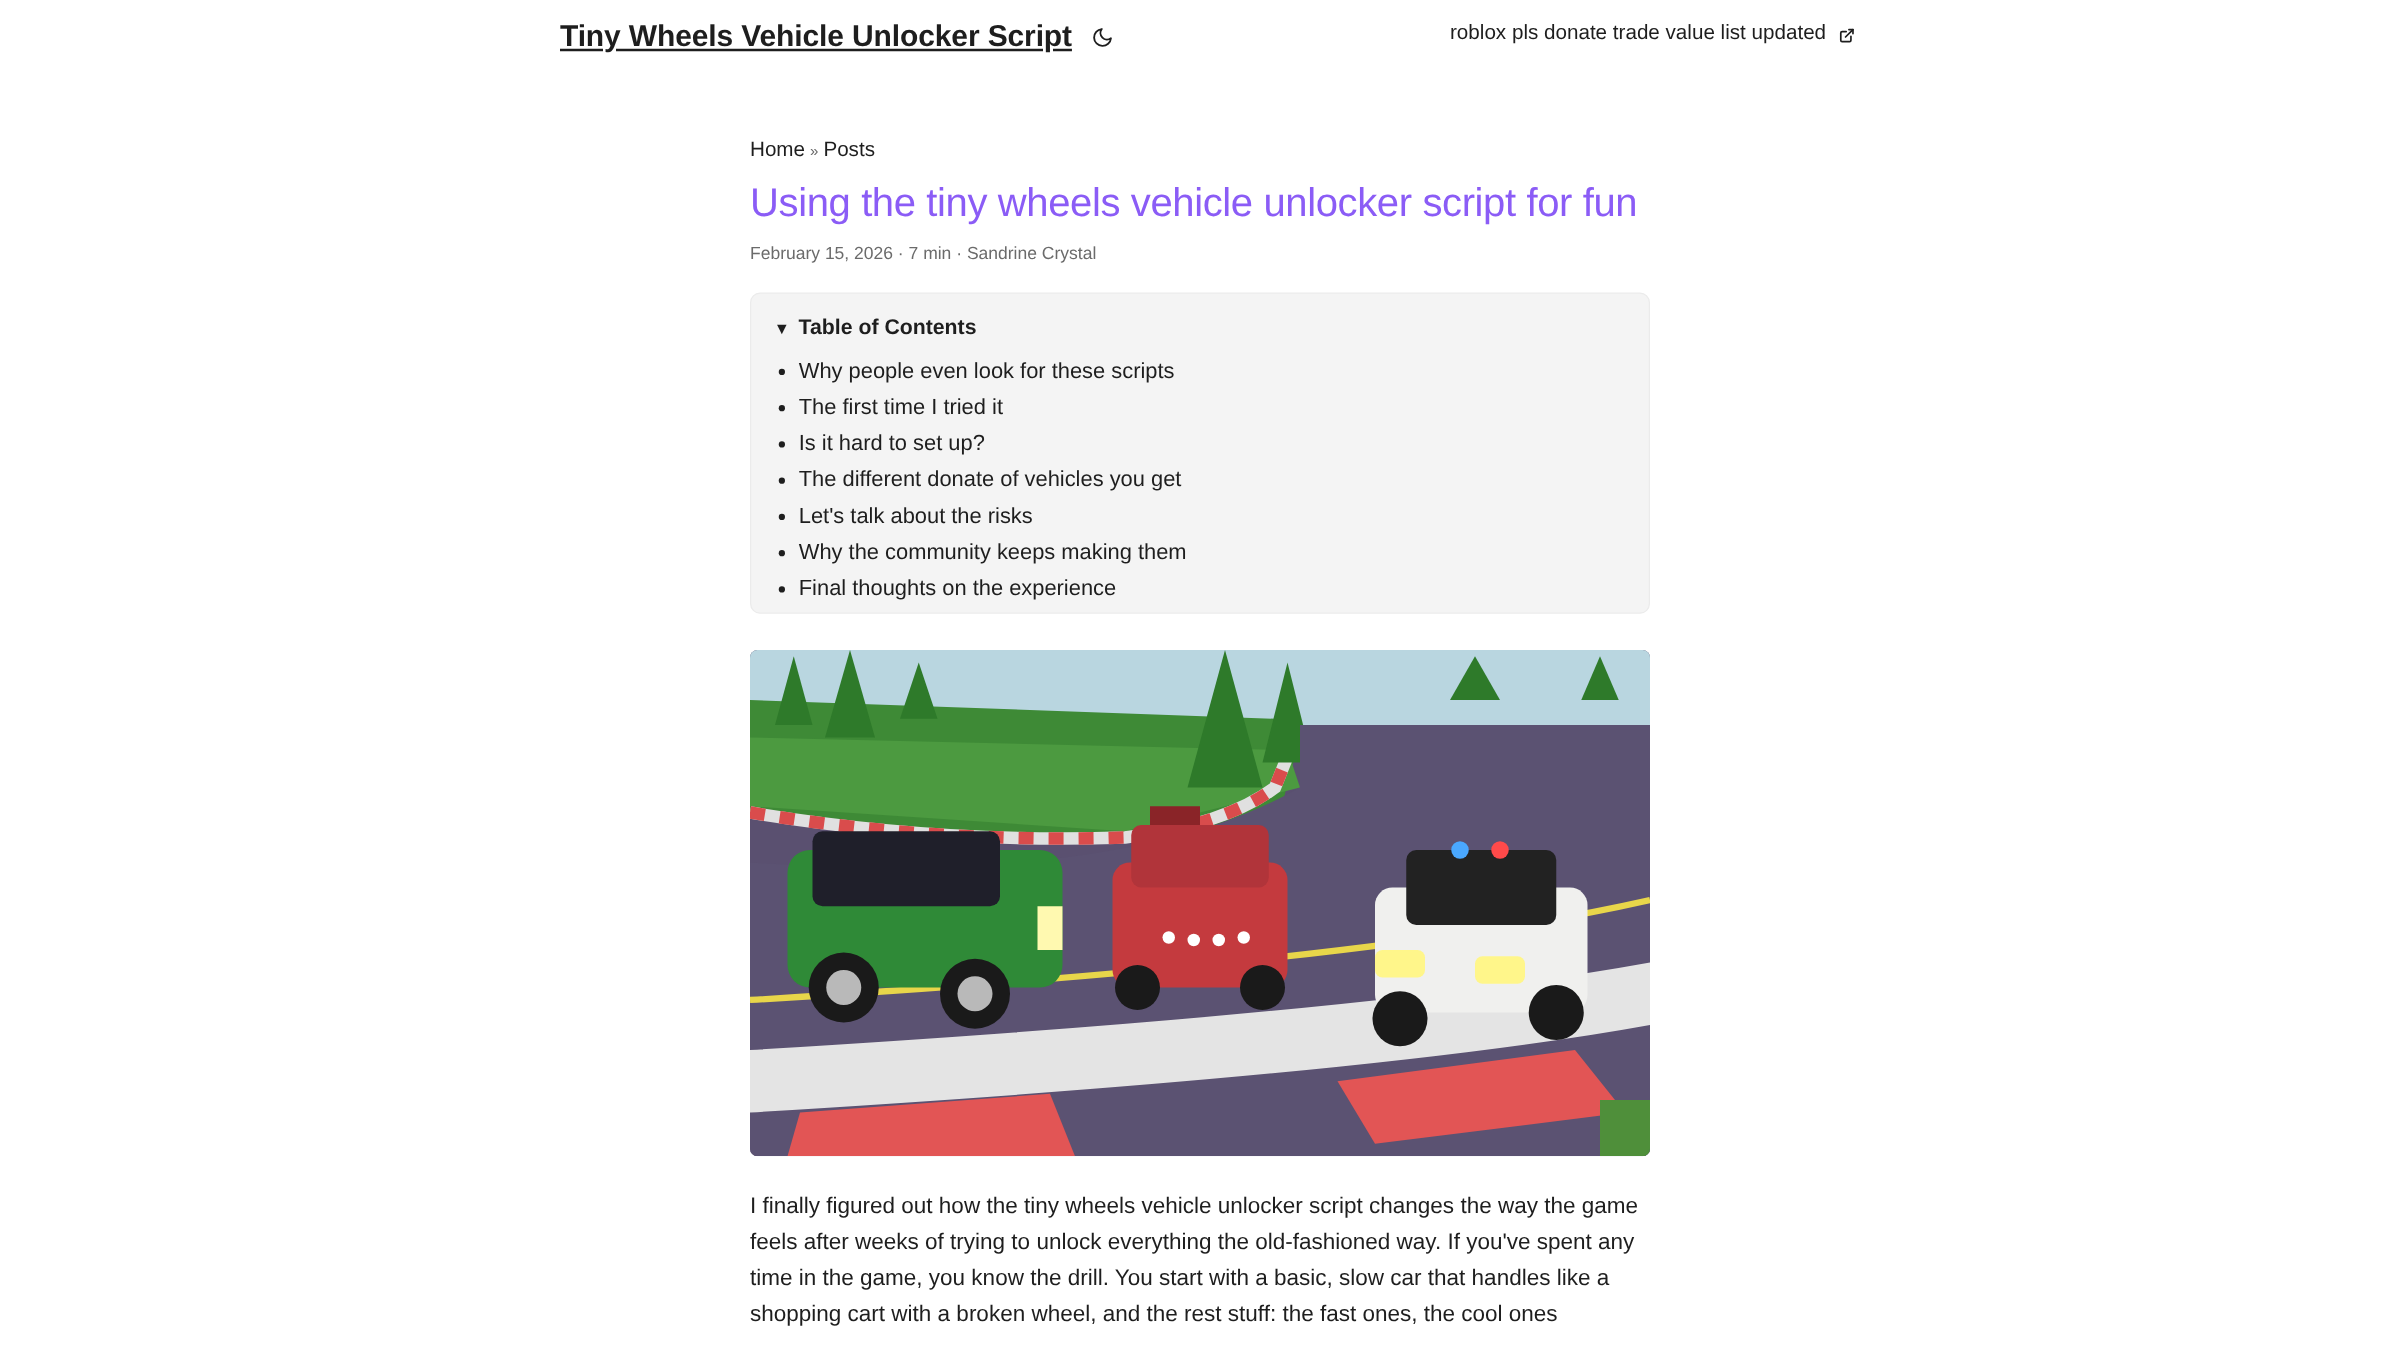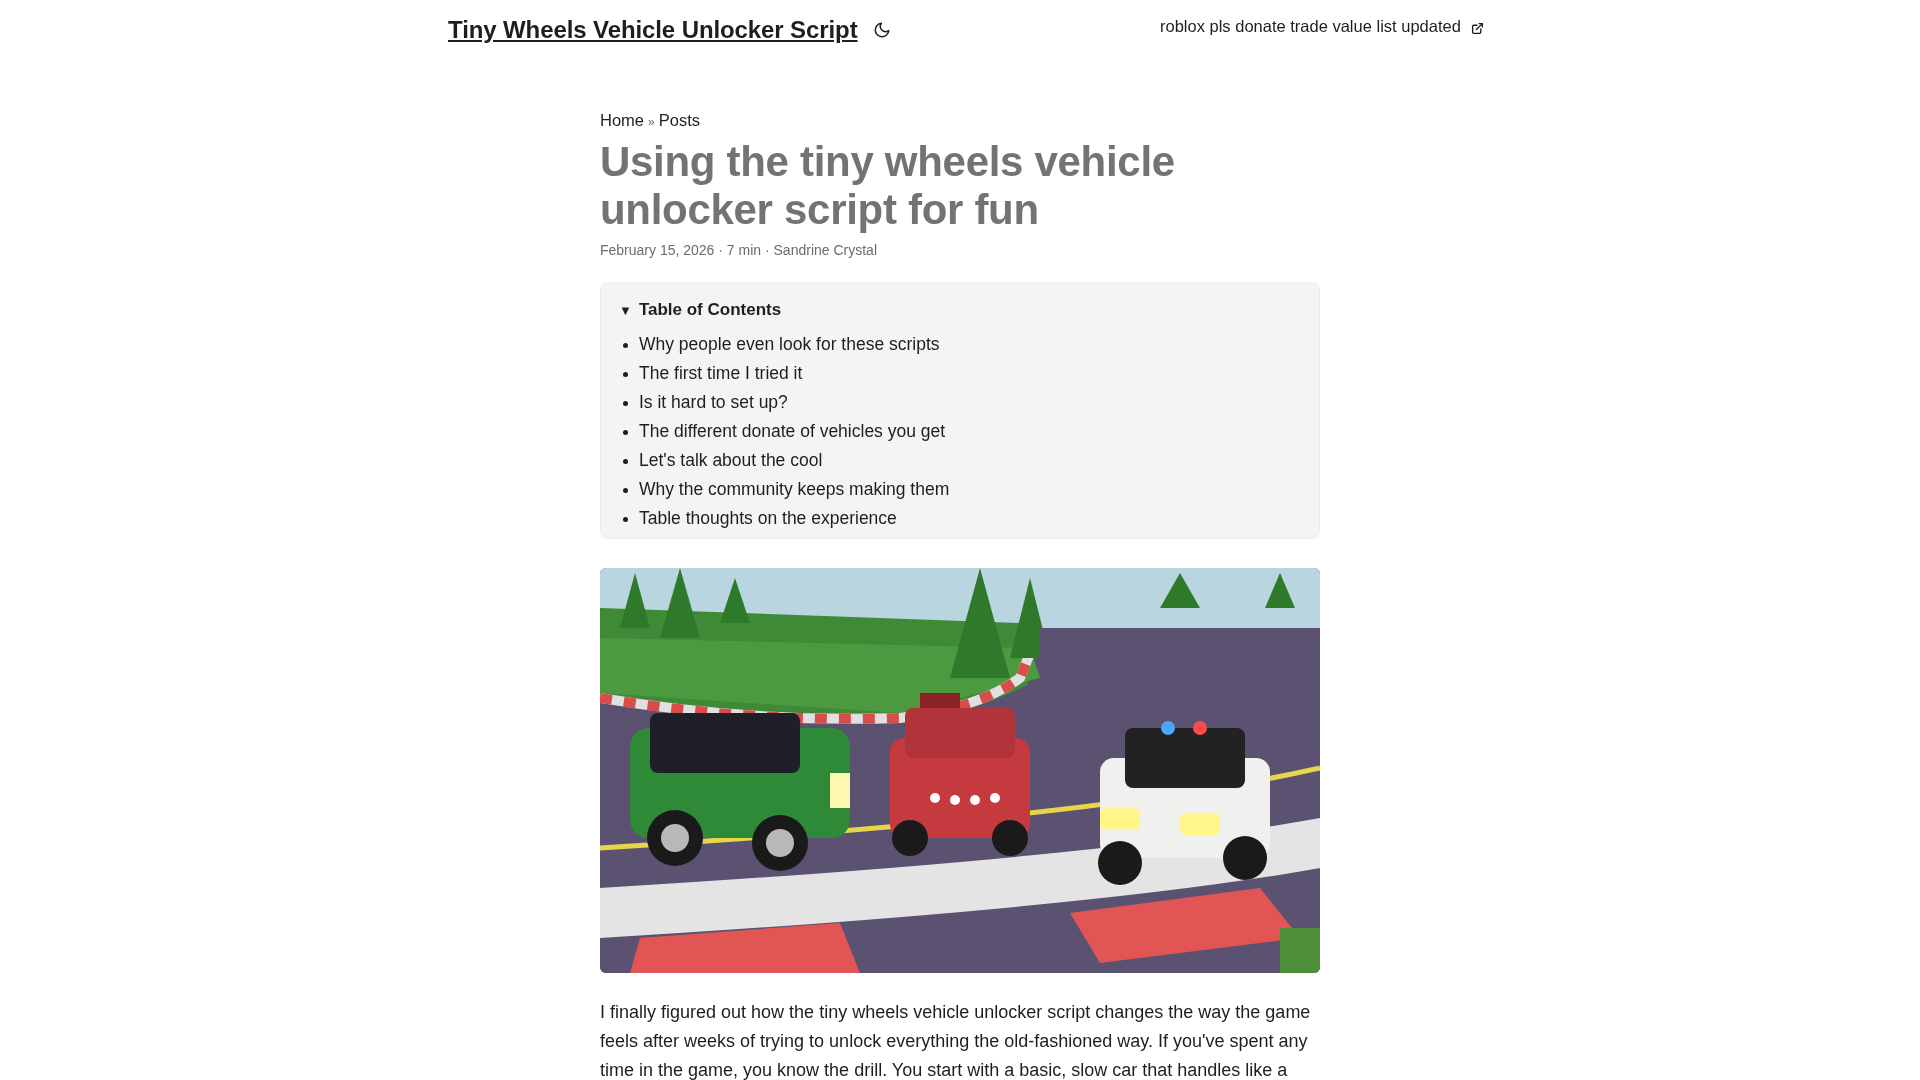--- a/index.html
+++ b/index.html
@@ -10,21 +10,21 @@
   .logo-wrap { position: absolute; left: 448px; top: 14px; display: flex; align-items: center; height: 32px; text-decoration: underline; }
   .logo { font-size: 24px; font-weight: 700; color: #1e1e1e; text-decoration: none; letter-spacing: -0.1px; }
   .theme-toggle { margin-left: 14px; width: 20px; height: 20px; display: flex; align-items: center; justify-content: center; cursor: pointer; }
   .nav-link { position: absolute; left: 1160px; top: 17px; display: flex; align-items: flex-end; font-size: 16.5px; color: #1e1e1e; text-decoration: none; }
   .nav-link .ext { margin-left: 10px; display: inline-flex; width: 14px; height: 14px; }
 
   .main { position: absolute; left: 600px; top: 108px; width: 720px; }
   .breadcrumb { font-size: 16.5px; color: #1e1e1e; height: 24px; line-height: 24px; }
   .breadcrumb a { color: #1e1e1e; text-decoration: none; }
   .breadcrumb .sep { font-size: 12px; color: #6b6b6b; margin: 0 4px; }
-  .title { margin-top: 6px; font-size: 42px; font-weight: 700; line-height: 48px; color: #737373; letter-spacing: -0.3px; }
+  .title { margin-top: 6px; font-size: 32px; font-weight: 400; line-height: 48px; color: #8b5cf6; letter-spacing: -0.3px; }
   .meta { margin-top: 6px; font-size: 14px; color: #6b6b6b; line-height: 20px; }
 
   .toc { margin-top: 22px; background: #f4f4f4; border: 1px solid #ebebeb; border-radius: 8px; padding: 12px 18px 14px 18px; height: 257px; }
   .toc-summary { display: flex; align-items: center; font-size: 17px; font-weight: 700; color: #1e1e1e; height: 30px; cursor: pointer; }
   .toc-summary .tri { font-size: 13px; margin-right: 7px; }
   .toc ul { list-style: none; margin-top: 5px; padding-left: 20px; }
   .toc li { font-size: 17.5px; line-height: 29px; color: #1e1e1e; position: relative; }
   .toc li::before { content: ""; position: absolute; left: -16px; top: 13px; width: 5px; height: 5px; border-radius: 50%; background: #1e1e1e; }
   .toc li a { color: #1e1e1e; text-decoration: none; }
 
@@ -68,23 +68,23 @@
   <div class="toc">
     <div class="toc-summary">
       <span class="tri">▼</span>
       <span>Table of Contents</span>
     </div>
     <ul>
       <li><a href="#">Why people even look for these scripts</a></li>
       <li><a href="#">The first time I tried it</a></li>
       <li><a href="#">Is it hard to set up?</a></li>
       <li><a href="#">The different donate of vehicles you get</a></li>
-      <li><a href="#">Let's talk about the cool</a></li>
+      <li><a href="#">Let's talk about the risks</a></li>
       <li><a href="#">Why the community keeps making them</a></li>
-      <li><a href="#">Table thoughts on the experience</a></li>
+      <li><a href="#">Final thoughts on the experience</a></li>
     </ul>
   </div>
 
   <figure class="cover">
     <svg width="720" height="405" viewBox="0 0 720 405">
       <rect x="0" y="0" width="720" height="405" fill="#5a5070"></rect>
       <rect x="0" y="0" width="720" height="80" fill="#b9d6e0"></rect>
       <path d="M0 40 L420 55 L440 70 L420 145 Q300 160 200 150 L0 130 Z" fill="#3e8a36"></path>
       <path d="M0 70 L430 80 L440 110 L300 145 L0 125 Z" fill="#4c9a40"></path>
       <path d="M0 130 Q150 155 300 150 Q380 140 420 110 L440 60" fill="none" stroke="#e0e0e0" stroke-width="10"></path>

